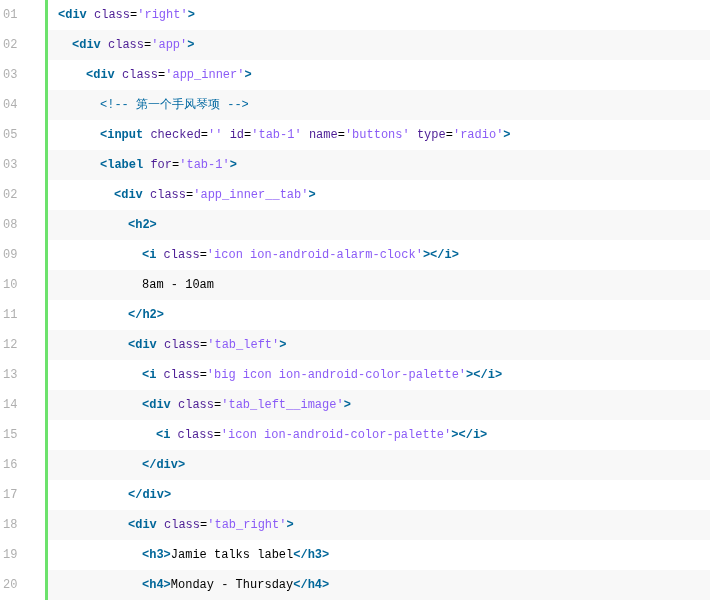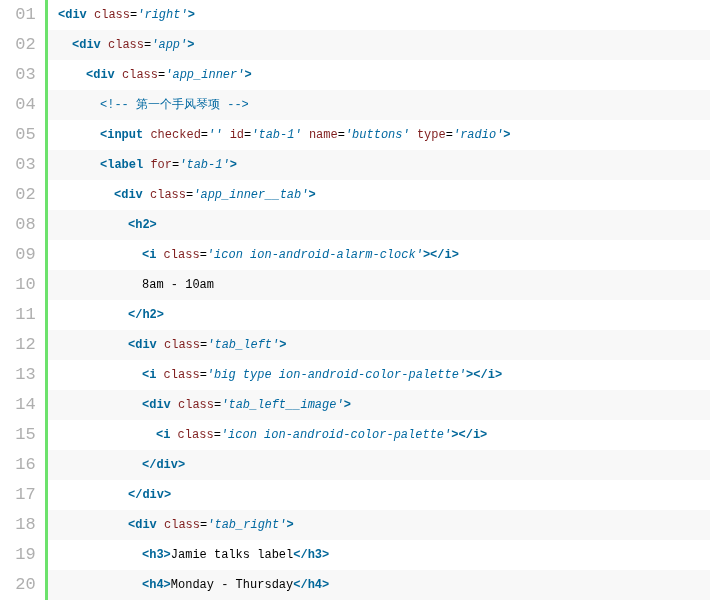--- a/index.html
+++ b/index.html
@@ -19,35 +19,34 @@
   }
   .gutter {
     position: absolute;
     left: -45px;
     top: 0;
     width: 45px;
   }
   .ln {
     height: 30px;
     line-height: 30px;
-    text-align: center;
     color: #afafaf;
-    font-size: 17px;
+    font-size: 12px;
   }
   .line {
     height: 30px;
     line-height: 30px;
     padding-left: 10px;
     white-space: pre;
     font-size: 12px;
   }
   .line.alt { background: #f8f8f8; }
   .t-tag   { color: #006699; font-weight: bold; }
-  .t-attr  { color: #7f1d1d; }
-  .t-val   { color: #0369a1; font-style: italic; }
+  .t-attr  { color: #4c1d95; }
+  .t-val   { color: #8b5cf6; }
   .t-plain { color: #000; }
   .t-cmt   { color: #0369a1; }
   .ind1 { padding-left: 10px; }
   .ind2 { padding-left: 24px; }
   .ind3 { padding-left: 38px; }
   .ind4 { padding-left: 52px; }
   .ind5 { padding-left: 66px; }
   .ind6 { padding-left: 80px; }
   .ind7 { padding-left: 94px; }
   .ind8 { padding-left: 108px; }
@@ -84,21 +83,21 @@
       <div class="line ind3"><span class="t-tag">&lt;</span><span class="t-tag">div</span><span class="t-plain"> </span><span class="t-attr">class</span><span class="t-plain">=</span><span class="t-val">'app_inner'</span><span class="t-tag">&gt;</span></div>
       <div class="line ind4 alt"><span class="t-cmt">&lt;!-- 第一个手风琴项 --&gt;</span></div>
       <div class="line ind4"><span class="t-tag">&lt;</span><span class="t-tag">input</span><span class="t-plain"> </span><span class="t-attr">checked</span><span class="t-plain">=</span><span class="t-val">''</span><span class="t-plain"> </span><span class="t-attr">id</span><span class="t-plain">=</span><span class="t-val">'tab-1'</span><span class="t-plain"> </span><span class="t-attr">name</span><span class="t-plain">=</span><span class="t-val">'buttons'</span><span class="t-plain"> </span><span class="t-attr">type</span><span class="t-plain">=</span><span class="t-val">'radio'</span><span class="t-tag">&gt;</span></div>
       <div class="line ind4 alt"><span class="t-tag">&lt;</span><span class="t-tag">label</span><span class="t-plain"> </span><span class="t-attr">for</span><span class="t-plain">=</span><span class="t-val">'tab-1'</span><span class="t-tag">&gt;</span></div>
       <div class="line ind5"><span class="t-tag">&lt;</span><span class="t-tag">div</span><span class="t-plain"> </span><span class="t-attr">class</span><span class="t-plain">=</span><span class="t-val">'app_inner__tab'</span><span class="t-tag">&gt;</span></div>
       <div class="line ind6 alt"><span class="t-tag">&lt;</span><span class="t-tag">h2</span><span class="t-tag">&gt;</span></div>
       <div class="line ind7"><span class="t-tag">&lt;</span><span class="t-tag">i</span><span class="t-plain"> </span><span class="t-attr">class</span><span class="t-plain">=</span><span class="t-val">'icon ion-android-alarm-clock'</span><span class="t-tag">&gt;</span><span class="t-tag">&lt;/</span><span class="t-tag">i</span><span class="t-tag">&gt;</span></div>
       <div class="line ind7 alt"><span class="t-plain">8am - 10am</span></div>
       <div class="line ind6"><span class="t-tag">&lt;/</span><span class="t-tag">h2</span><span class="t-tag">&gt;</span></div>
       <div class="line ind6 alt"><span class="t-tag">&lt;</span><span class="t-tag">div</span><span class="t-plain"> </span><span class="t-attr">class</span><span class="t-plain">=</span><span class="t-val">'tab_left'</span><span class="t-tag">&gt;</span></div>
-      <div class="line ind7"><span class="t-tag">&lt;</span><span class="t-tag">i</span><span class="t-plain"> </span><span class="t-attr">class</span><span class="t-plain">=</span><span class="t-val">'big type ion-android-color-palette'</span><span class="t-tag">&gt;</span><span class="t-tag">&lt;/</span><span class="t-tag">i</span><span class="t-tag">&gt;</span></div>
+      <div class="line ind7"><span class="t-tag">&lt;</span><span class="t-tag">i</span><span class="t-plain"> </span><span class="t-attr">class</span><span class="t-plain">=</span><span class="t-val">'big icon ion-android-color-palette'</span><span class="t-tag">&gt;</span><span class="t-tag">&lt;/</span><span class="t-tag">i</span><span class="t-tag">&gt;</span></div>
       <div class="line ind7 alt"><span class="t-tag">&lt;</span><span class="t-tag">div</span><span class="t-plain"> </span><span class="t-attr">class</span><span class="t-plain">=</span><span class="t-val">'tab_left__image'</span><span class="t-tag">&gt;</span></div>
       <div class="line ind8"><span class="t-tag">&lt;</span><span class="t-tag">i</span><span class="t-plain"> </span><span class="t-attr">class</span><span class="t-plain">=</span><span class="t-val">'icon ion-android-color-palette'</span><span class="t-tag">&gt;</span><span class="t-tag">&lt;/</span><span class="t-tag">i</span><span class="t-tag">&gt;</span></div>
       <div class="line ind7 alt"><span class="t-tag">&lt;/</span><span class="t-tag">div</span><span class="t-tag">&gt;</span></div>
       <div class="line ind6"><span class="t-tag">&lt;/</span><span class="t-tag">div</span><span class="t-tag">&gt;</span></div>
       <div class="line ind6 alt"><span class="t-tag">&lt;</span><span class="t-tag">div</span><span class="t-plain"> </span><span class="t-attr">class</span><span class="t-plain">=</span><span class="t-val">'tab_right'</span><span class="t-tag">&gt;</span></div>
       <div class="line ind7"><span class="t-tag">&lt;</span><span class="t-tag">h3</span><span class="t-tag">&gt;</span><span class="t-plain">Jamie talks label</span><span class="t-tag">&lt;/</span><span class="t-tag">h3</span><span class="t-tag">&gt;</span></div>
       <div class="line ind7 alt"><span class="t-tag">&lt;</span><span class="t-tag">h4</span><span class="t-tag">&gt;</span><span class="t-plain">Monday - Thursday</span><span class="t-tag">&lt;/</span><span class="t-tag">h4</span><span class="t-tag">&gt;</span></div>
     </div>
 </div>
 

